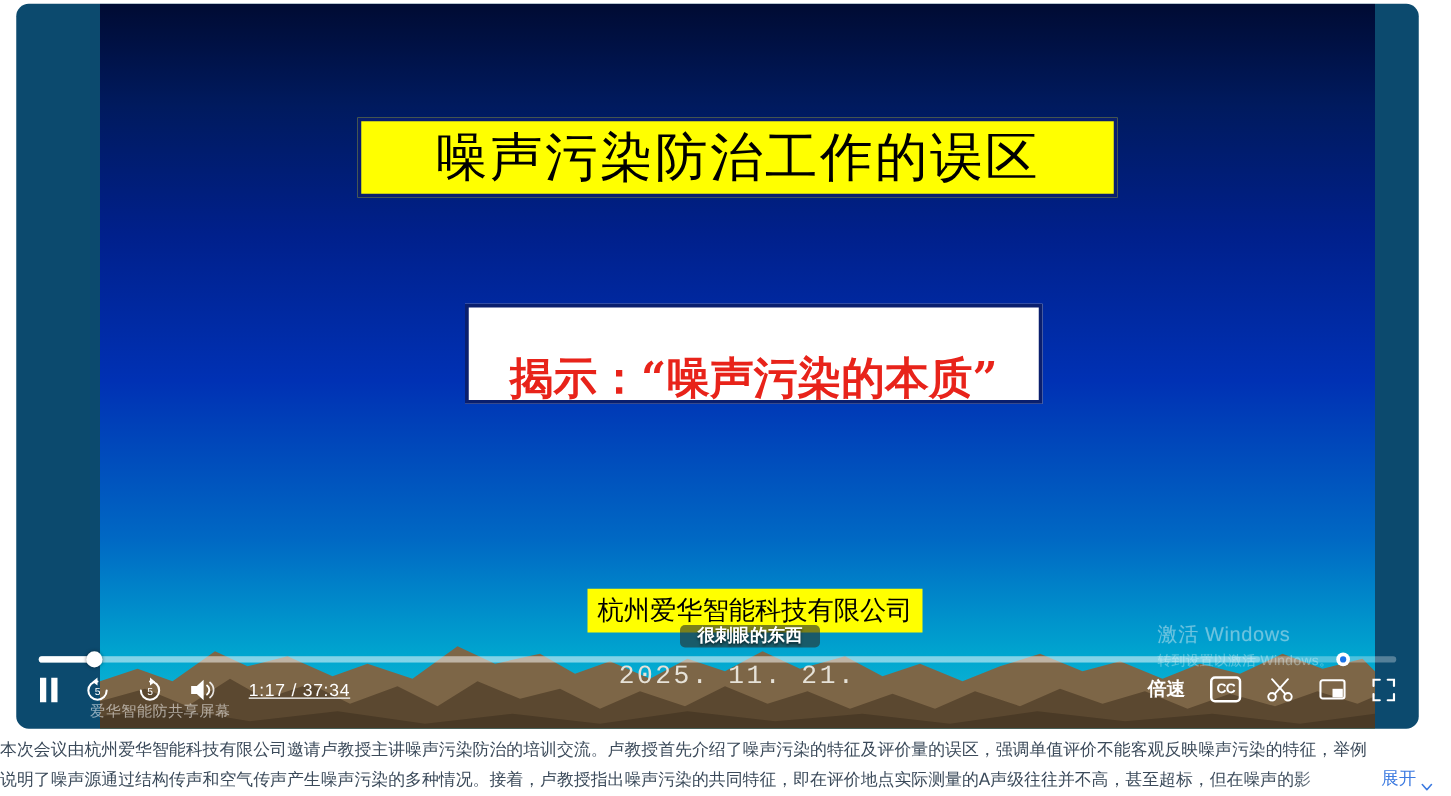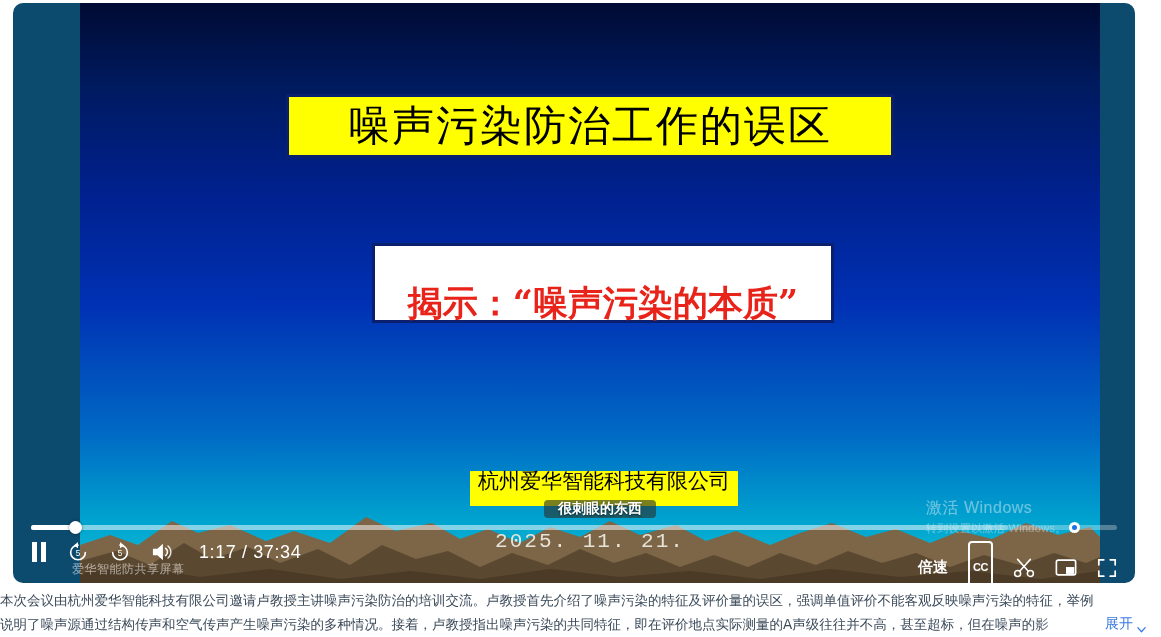--- a/index.html
+++ b/index.html
@@ -50,21 +50,21 @@
     display:flex;align-items:flex-end;justify-content:center;
   }
   .sub-box span{
     font-family:"DejaVu Serif","Liberation Serif",serif;
     font-size:35px;color:#e8231a;font-weight:700;white-space:nowrap;line-height:1;
   }
 
   
   .company{
     position:absolute;left:390px;top:468px;width:268px;height:35px;
-    background:#ffff00;display:flex;align-items:flex-start;justify-content:center;
+    background:#ffff00;display:flex;align-items:center;justify-content:center;
   }
   .company span{
     font-family:"DejaVu Serif","Liberation Serif",serif;
     font-size:21px;color:#000;white-space:nowrap;line-height:1;
   }
 
   
   .danmaku{
     position:absolute;left:464px;top:497px;
     padding:0 14px;background:rgba(40,50,45,.62);border-radius:4px;
@@ -102,26 +102,27 @@
   .progress .marker{
     position:absolute;left:95.6%;top:50%;width:11px;height:11px;margin-top:-5.5px;
     background:#fff;border-radius:50%;display:flex;align-items:center;justify-content:center;
   }
   .progress .marker i{width:5px;height:5px;border-radius:50%;background:#1a73e8;display:block;}
 
   .ctrl-left{position:absolute;left:18px;top:18px;display:flex;align-items:center;gap:20px;}
   .ctrl-right{position:absolute;right:18px;top:18px;display:flex;align-items:center;gap:20px;}
   .ctrl-btn{display:flex;align-items:center;justify-content:center;color:#fff;cursor:pointer;}
   .timelabel{
-    color:#fff;font-size:18px;letter-spacing:.6px;margin-left:6px;white-space:nowrap;
+    color:#fff;font-size:14px;letter-spacing:.6px;margin-left:6px;white-space:nowrap;
     font-family:"Liberation Sans","DejaVu Sans",sans-serif;
+    text-decoration:underline;
   }
   .speed-lbl{color:#fff;font-size:15px;font-weight:700;white-space:nowrap;}
   .cc-box{
-    border:2px solid #fff;border-radius:4px;padding:16px 3px;height:17px;
+    border:2px solid #fff;border-radius:4px;padding:0 3px;height:17px;
     display:flex;align-items:center;justify-content:center;
     font-size:11px;font-weight:700;color:#fff;line-height:1;letter-spacing:-.5px;
   }
 
   
   .sharemark{
     position:absolute;left:72px;top:561px;
     font-size:12px;color:rgba(255,255,255,.55);white-space:nowrap;
     font-weight:400;letter-spacing:.5px;
   }

